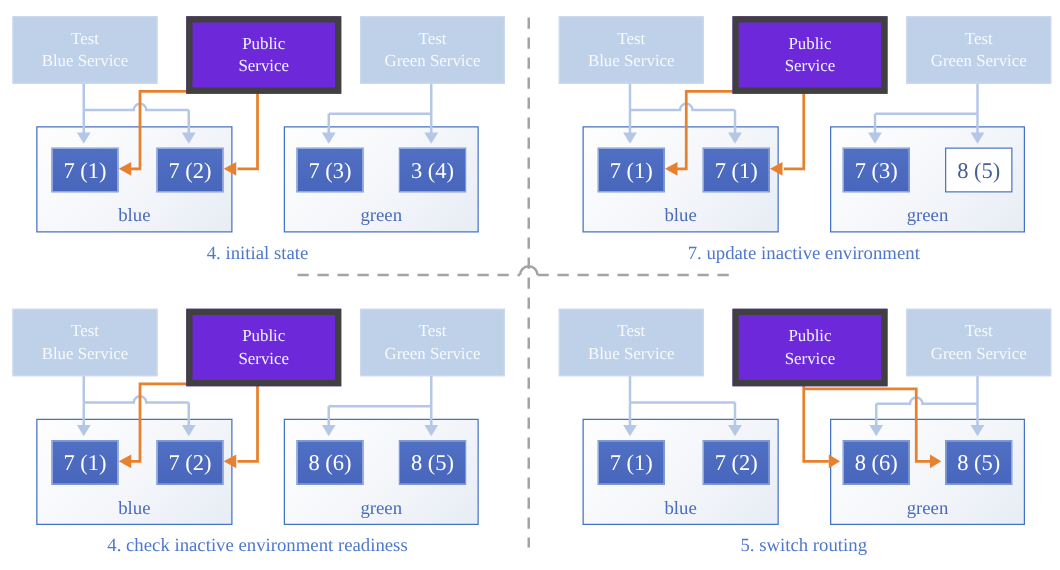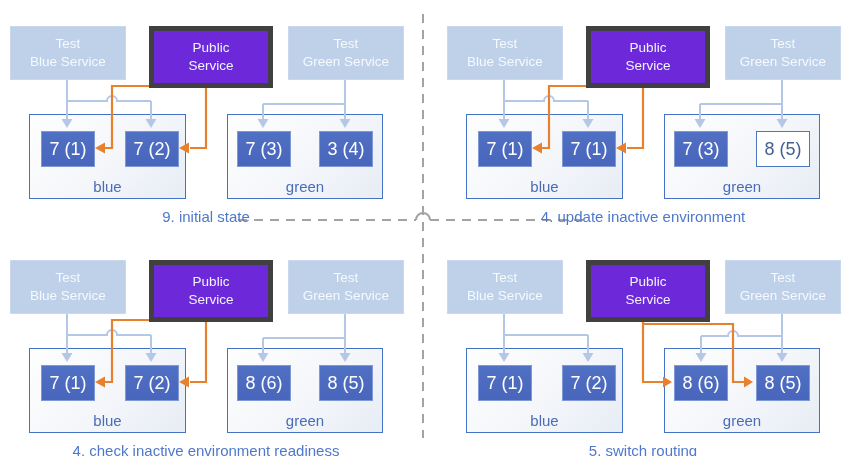--- a/index.html
+++ b/index.html
@@ -4,21 +4,21 @@
 <style>
   html,body{margin:0;padding:0;background:#ffffff;}
   #stage{
     position:relative;width:848px;height:456px;overflow:hidden;
     font-family:"Liberation Sans", sans-serif;background:#ffffff;
   }
   
   #dividers{position:absolute;left:0;top:0;z-index:0;}
   
   .panel{position:absolute;width:424px;height:222px;}
-  .panel .inner{position:absolute;left:0;top:16px;width:410px;height:222px;}
+  .panel .inner{position:absolute;left:0;top:3px;width:410px;height:222px;font-family:Liberation Serif, serif;}
   .panel.right .inner{left:13px;}
   
   .svc{
     position:absolute;top:10px;width:114px;height:52px;z-index:2;
     display:flex;flex-direction:column;align-items:center;justify-content:center;
     font-size:13.5px;line-height:1.3;color:#ffffff;text-align:center;
   }
   .svc.light{background:#bed1e9;border:1px solid #c9d8ec;color:#f6f9fd;}
   .svc.public{background:#6d28d9;border:5px solid #404040;color:#eef4fb;}
   
@@ -112,21 +112,21 @@
           <polygon class="head-blue" points="339.5,103 350.5,103 345,112"></polygon>
         </g>
         <g>
           <path class="wire-orange" d="M206,62 V132 H190"></path>
           <polygon class="head-orange" points="179,132 189,126.5 189,137.5"></polygon>
           <path class="wire-orange" d="M206,70 H112 V132 H104"></path>
           <polygon class="head-orange" points="95,132 105,126.5 105,137.5"></polygon>
         </g>
       </svg>
 
-      <div class="caption">9. initial state</div>
+      <div class="caption">4. initial state</div>
     </div>
   </section>
 
   <section class="panel right" style="left:424px;top:0">
     <div class="inner">
       <div class="svc light" style="left:10px">
         <span>Test</span>
         <span>Blue Service</span>
       </div>
       <div class="svc public" style="left:149px">
@@ -167,21 +167,21 @@
           <polygon class="head-blue" points="339.5,103 350.5,103 345,112"></polygon>
         </g>
         <g>
           <path class="wire-orange" d="M206,62 V132 H190"></path>
           <polygon class="head-orange" points="179,132 189,126.5 189,137.5"></polygon>
           <path class="wire-orange" d="M206,70 H112 V132 H104"></path>
           <polygon class="head-orange" points="95,132 105,126.5 105,137.5"></polygon>
         </g>
       </svg>
 
-      <div class="caption">4. update inactive environment</div>
+      <div class="caption">7. update inactive environment</div>
     </div>
   </section>
 
   <section class="panel" style="left:0;top:234px">
     <div class="inner">
       <div class="svc light" style="left:10px">
         <span>Test</span>
         <span>Blue Service</span>
       </div>
       <div class="svc public" style="left:149px">

